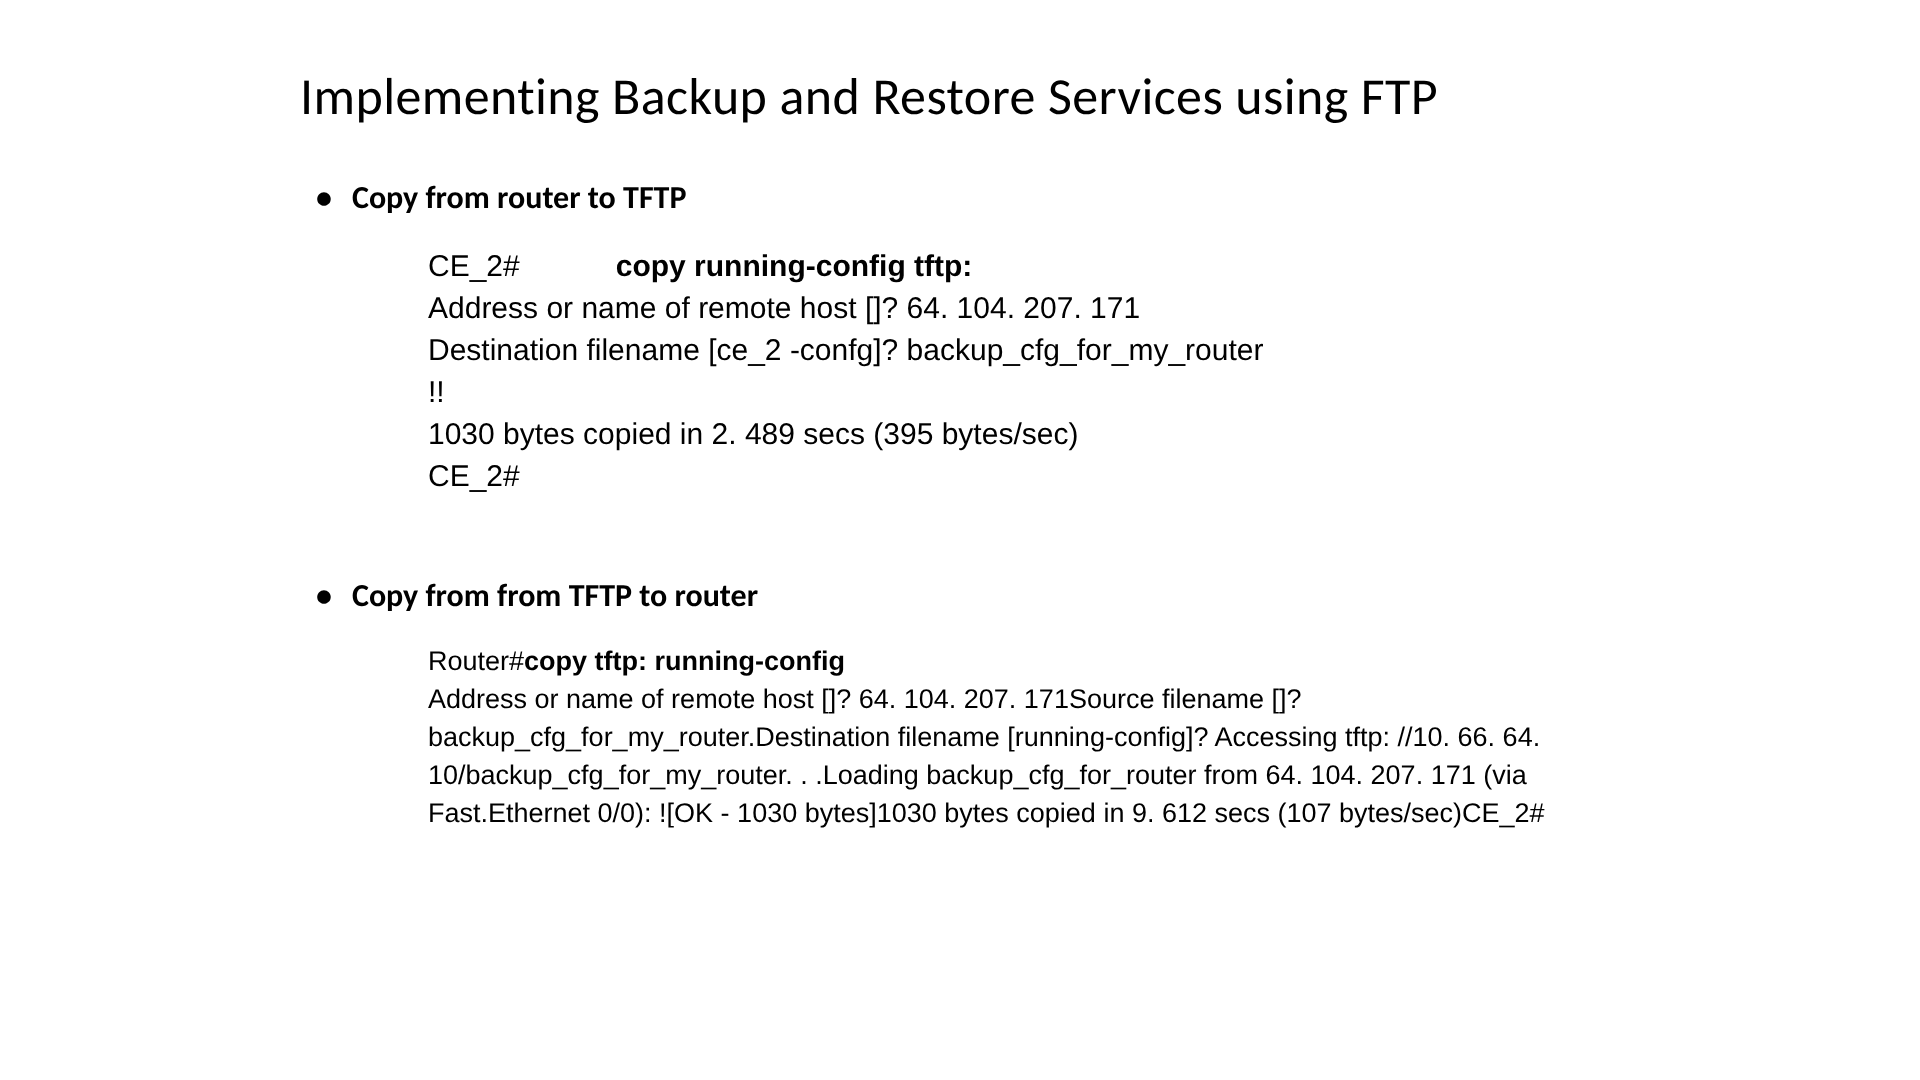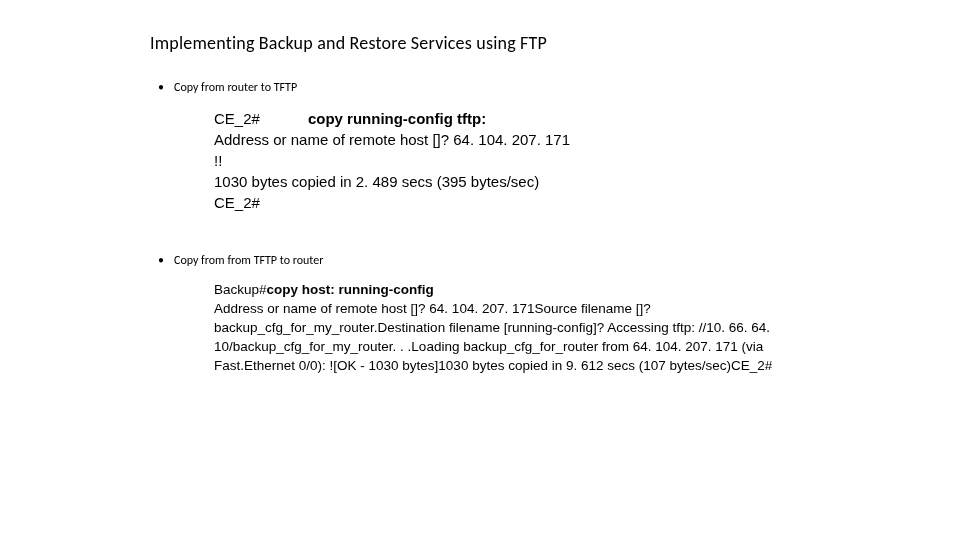--- a/index.html
+++ b/index.html
@@ -8,28 +8,28 @@
     height: 540px;
     background: #ffffff;
     font-family: Calibri, "Segoe UI", Arial, sans-serif;
     color: #000;
     position: relative;
   }
   .slide {
     padding: 32px 150px 0 150px;
   }
   .title {
-    font-size: 18px;
+    font-size: 26px;
     font-weight: 400;
     margin-bottom: 26px;
     letter-spacing: 0.2px;
   }
   .bullet-h {
-    font-size: 12px;
-    font-weight: 400;
+    font-size: 16px;
+    font-weight: 700;
     margin-bottom: 14px;
     margin-left: 8px;
   }
   .bullet-h::before {
     content: "•";
     margin-right: 10px;
   }
   .block1 {
     margin-left: 64px;
     margin-bottom: 40px;
@@ -51,23 +51,24 @@
 </head>
 <body>
 
 <div class="slide">
   <div class="title">Implementing Backup and Restore Services using FTP</div>
 
   <div class="bullet-h">Copy from router to  TFTP</div>
   <div class="block1">
     <div><span>CE_2#</span><span class="cmd">copy running-config tftp:</span></div>
     <div>Address or name of remote host []? 64. 104. 207. 171</div>
+    <div>Destination filename [ce_2 -confg]? backup_cfg_for_my_router</div>
     <div>!!</div>
     <div>1030 bytes copied in 2. 489 secs (395 bytes/sec)</div>
     <div>CE_2#</div>
   </div>
 
   <div class="bullet-h">Copy from from  TFTP to router</div>
   <div class="block2">
-    <div><span>Backup#</span><span class="cmd">copy host: running-config</span></div>
+    <div><span>Router#</span><span class="cmd">copy tftp: running-config</span></div>
     <div>Address or name of remote host []? 64. 104. 207. 171Source filename []? backup_cfg_for_my_router.Destination filename [running-config]? Accessing tftp: //10. 66. 64. 10/backup_cfg_for_my_router. . .Loading backup_cfg_for_router from 64. 104. 207. 171 (via Fast.Ethernet 0/0): ![OK - 1030 bytes]1030 bytes copied in 9. 612 secs (107 bytes/sec)CE_2#</div>
   </div>
 </div>
 
 </body></html>

